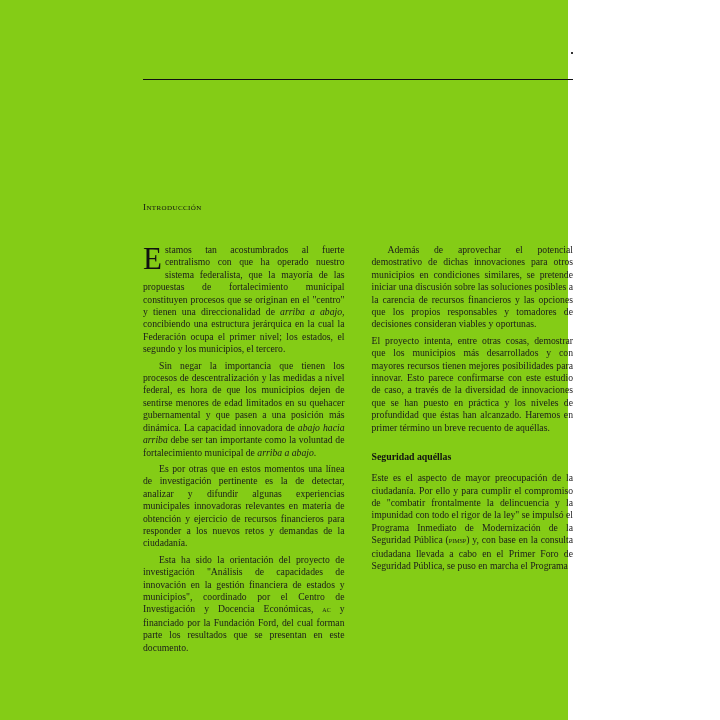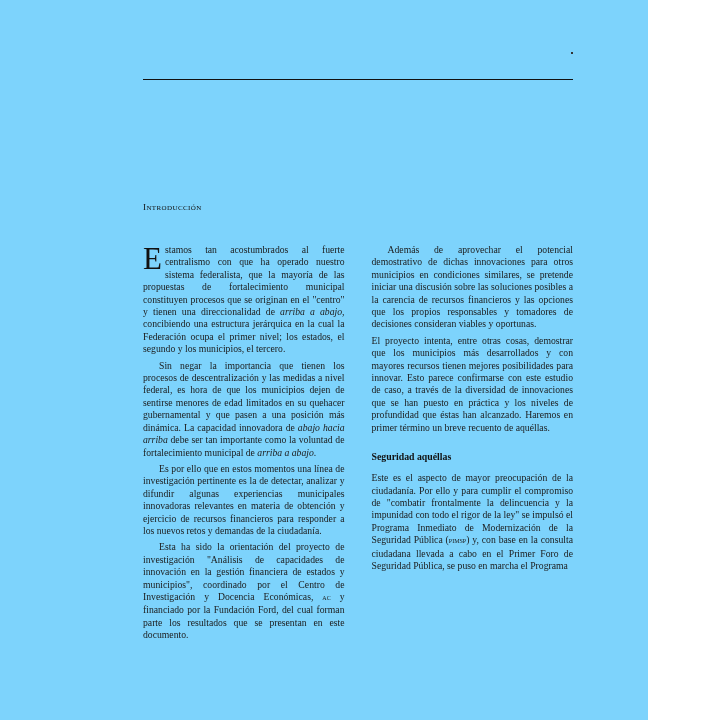--- a/index.html
+++ b/index.html
@@ -12,23 +12,23 @@
     height: 720px;
     font-family: "Liberation Serif", serif;
     color: #1a1a1a;
     position: relative;
     overflow: hidden;
   }
 
   .page {
     position: absolute;
     left: 0; top: 0;
-    width: 648px;
+    width: 568px;
     height: 720px;
-    background: #7dd3fc;
+    background: #84cc16;
   }
 
   
   .top-rule {
     position: absolute;
     left: 143px;
     top: 79px;
     width: 430px;
     height: 0;
     border-top: 1.4px solid #111;
@@ -147,21 +147,21 @@
 
       <div class="col">
 
         <p class="dropcap-par">
           <span class="dropcap">E</span><span>stamos tan acostumbrados al fuerte centralismo con que ha operado nuestro sistema federalista, que la mayoría de las propuestas de fortalecimiento municipal constituyen procesos que se originan en el "centro" y tienen una direccionalidad de </span><em class="ital">arriba a abajo</em><span>, concibiendo una estructura jerárquica en la cual la Federación ocupa el primer nivel; los estados, el segundo y los municipios, el tercero.</span>
         </p>
 
         <p class="indent"><span>Sin negar la importancia que tienen los procesos de descentralización y las medidas a nivel federal, es hora de que los municipios dejen de sentirse menores de edad limitados en su quehacer gubernamental y que pasen a una posición más dinámica. La capacidad innovadora de </span><em class="ital">abajo hacia arriba</em><span> debe ser tan importante como la voluntad de fortalecimiento municipal de </span><em class="ital">arriba a abajo</em><span>.</span>
         </p>
 
-        <p class="indent">Es por ello que en estos momentos una línea de investigación pertinente es la de detectar, analizar y difundir algunas experiencias municipales innovadoras relevantes en materia de obtención y ejercicio de recursos financieros para responder a los nuevos retos y demandas de la ciudadanía.</p>
+        <p class="indent">Es por otras que en estos momentos una línea de investigación pertinente es la de detectar, analizar y difundir algunas experiencias municipales innovadoras relevantes en materia de obtención y ejercicio de recursos financieros para responder a los nuevos retos y demandas de la ciudadanía.</p>
 
         <p class="indent"><span>Esta ha sido la orientación del proyecto de investigación "Análisis de capacidades de innovación en la gestión financiera de estados y municipios", coordinado por el Centro de Investigación y Docencia Económicas, </span><span class="smallcaps">ac</span><span> y financiado por la Fundación Ford, del cual forman parte los resultados que se presentan en este documento.</span>
         </p>
 
       </div>
 
       <div class="col">
 
         <p class="indent">Además de aprovechar el potencial demostrativo de dichas innovaciones para otros municipios en condiciones similares, se pretende iniciar una discusión sobre las soluciones posibles a la carencia de recursos financieros y las opciones que los propios responsables y tomadores de decisiones consideran viables y oportunas.</p>
 

